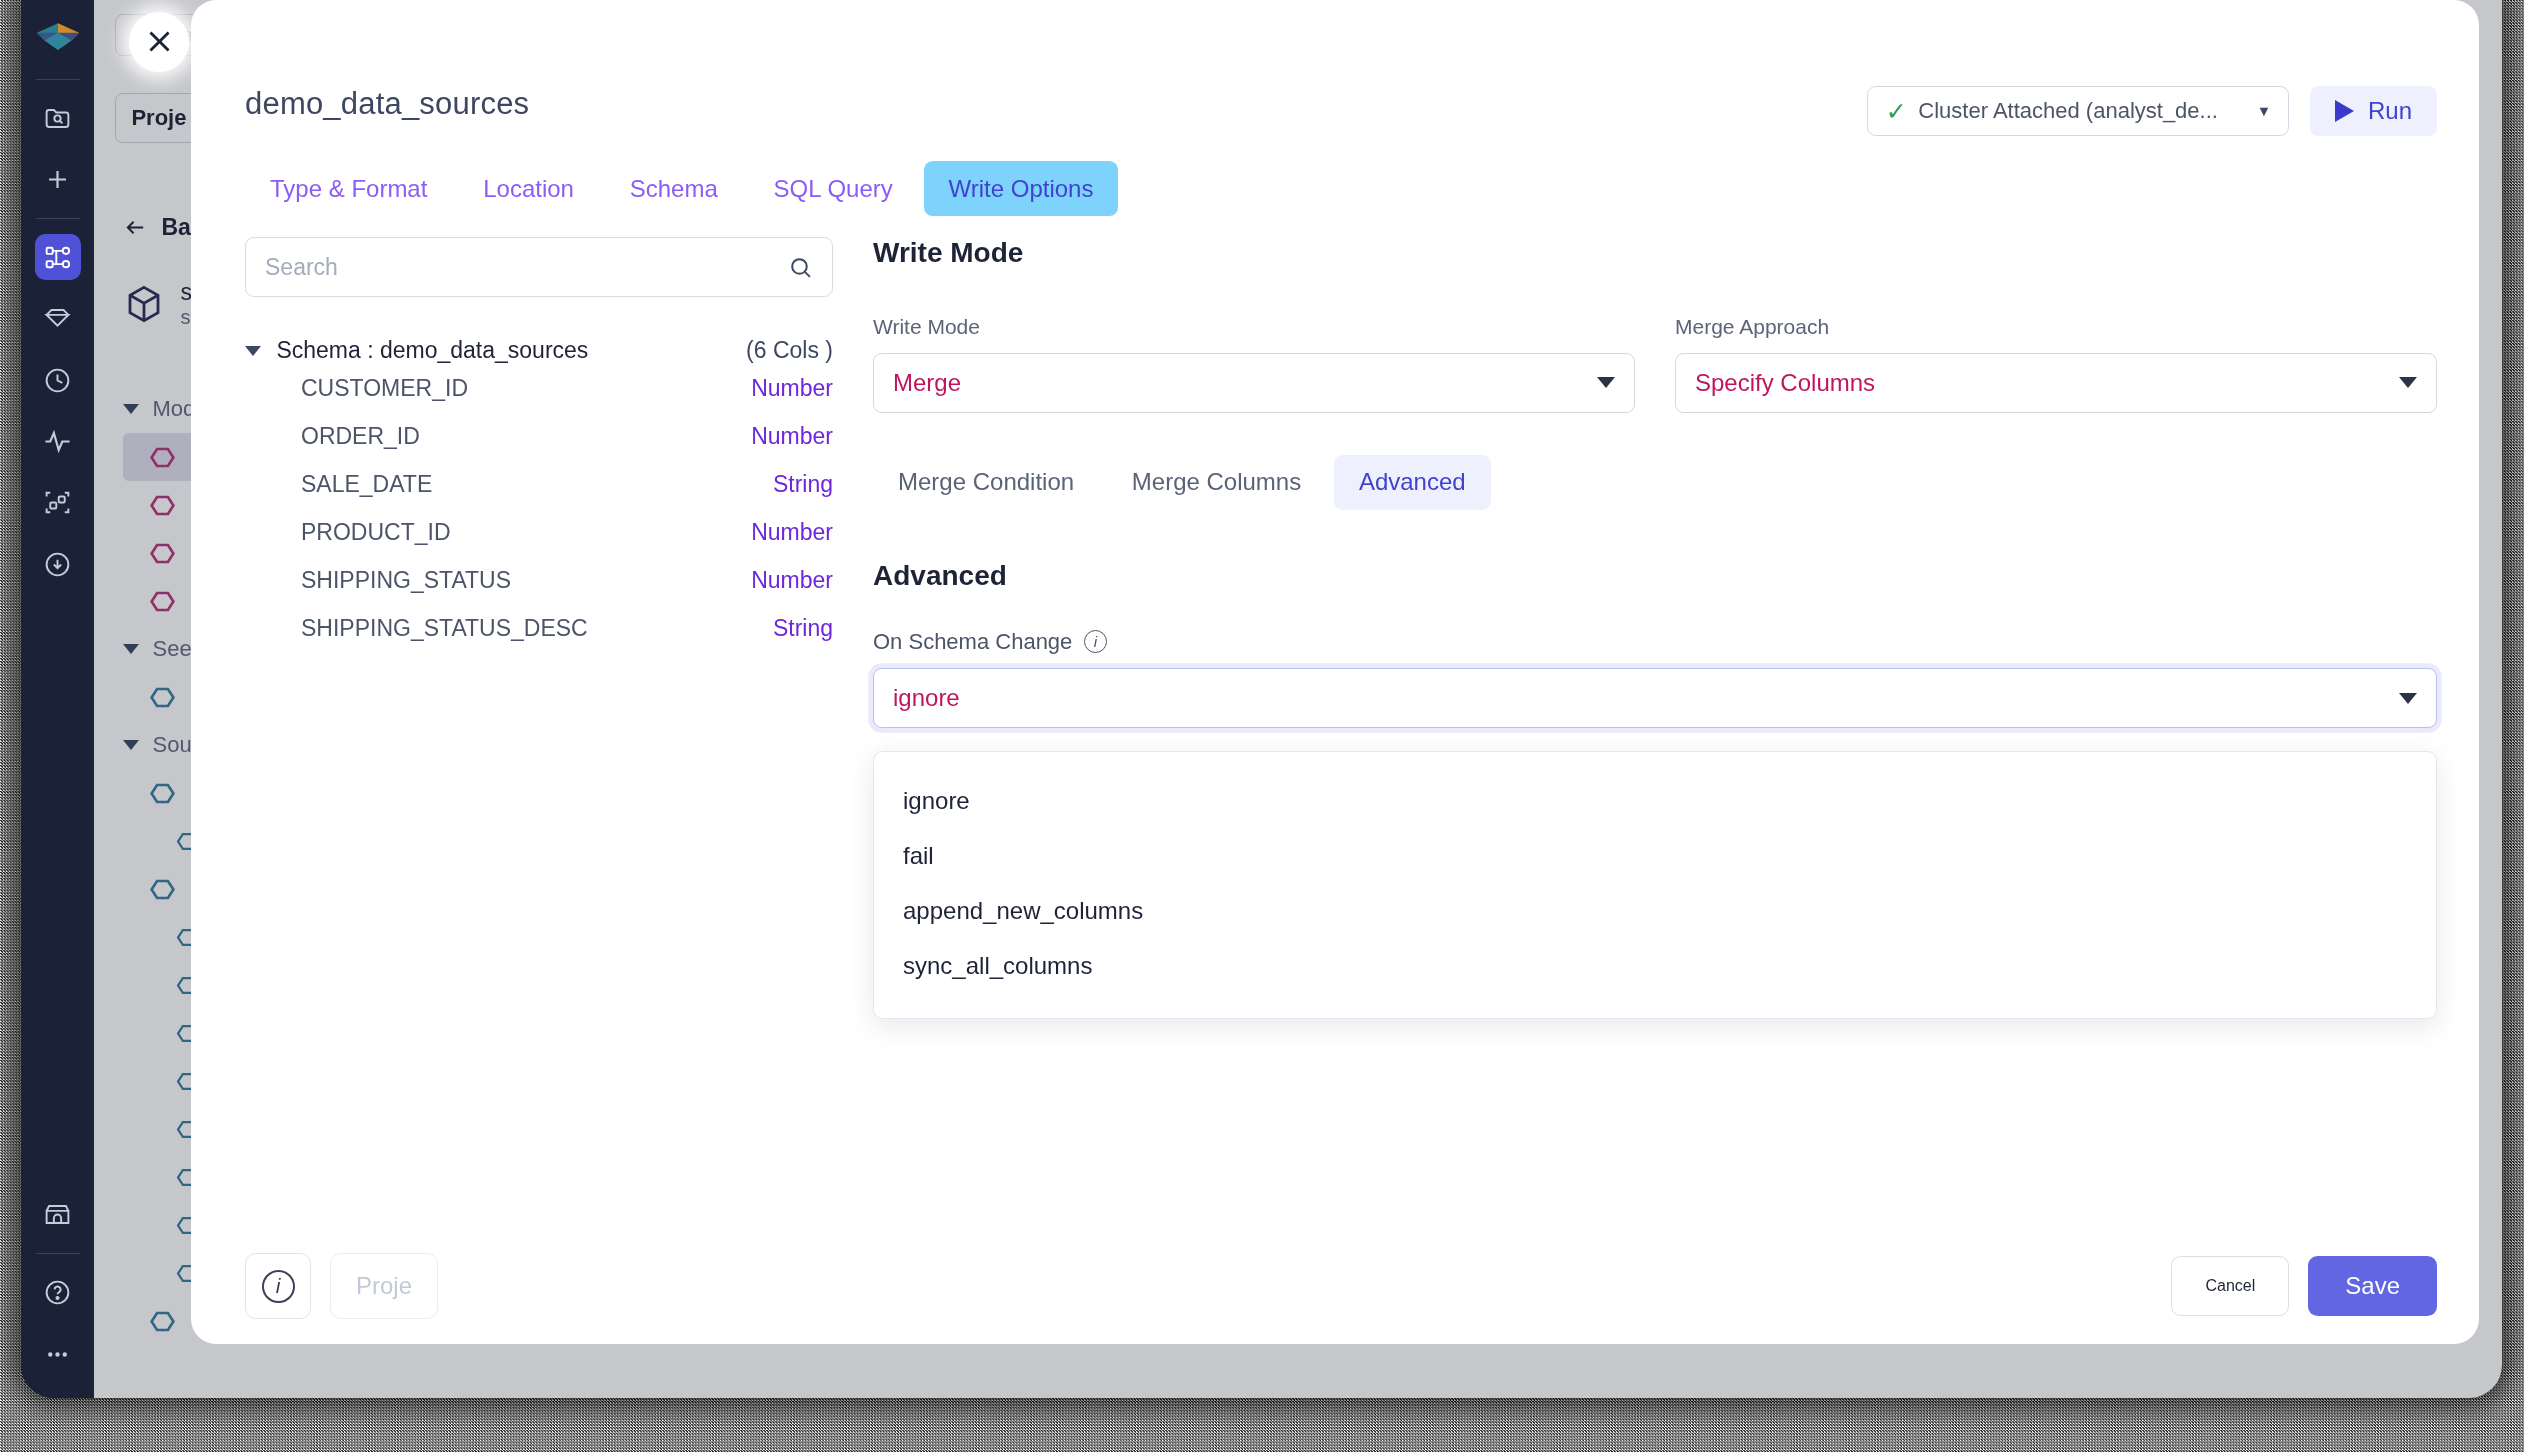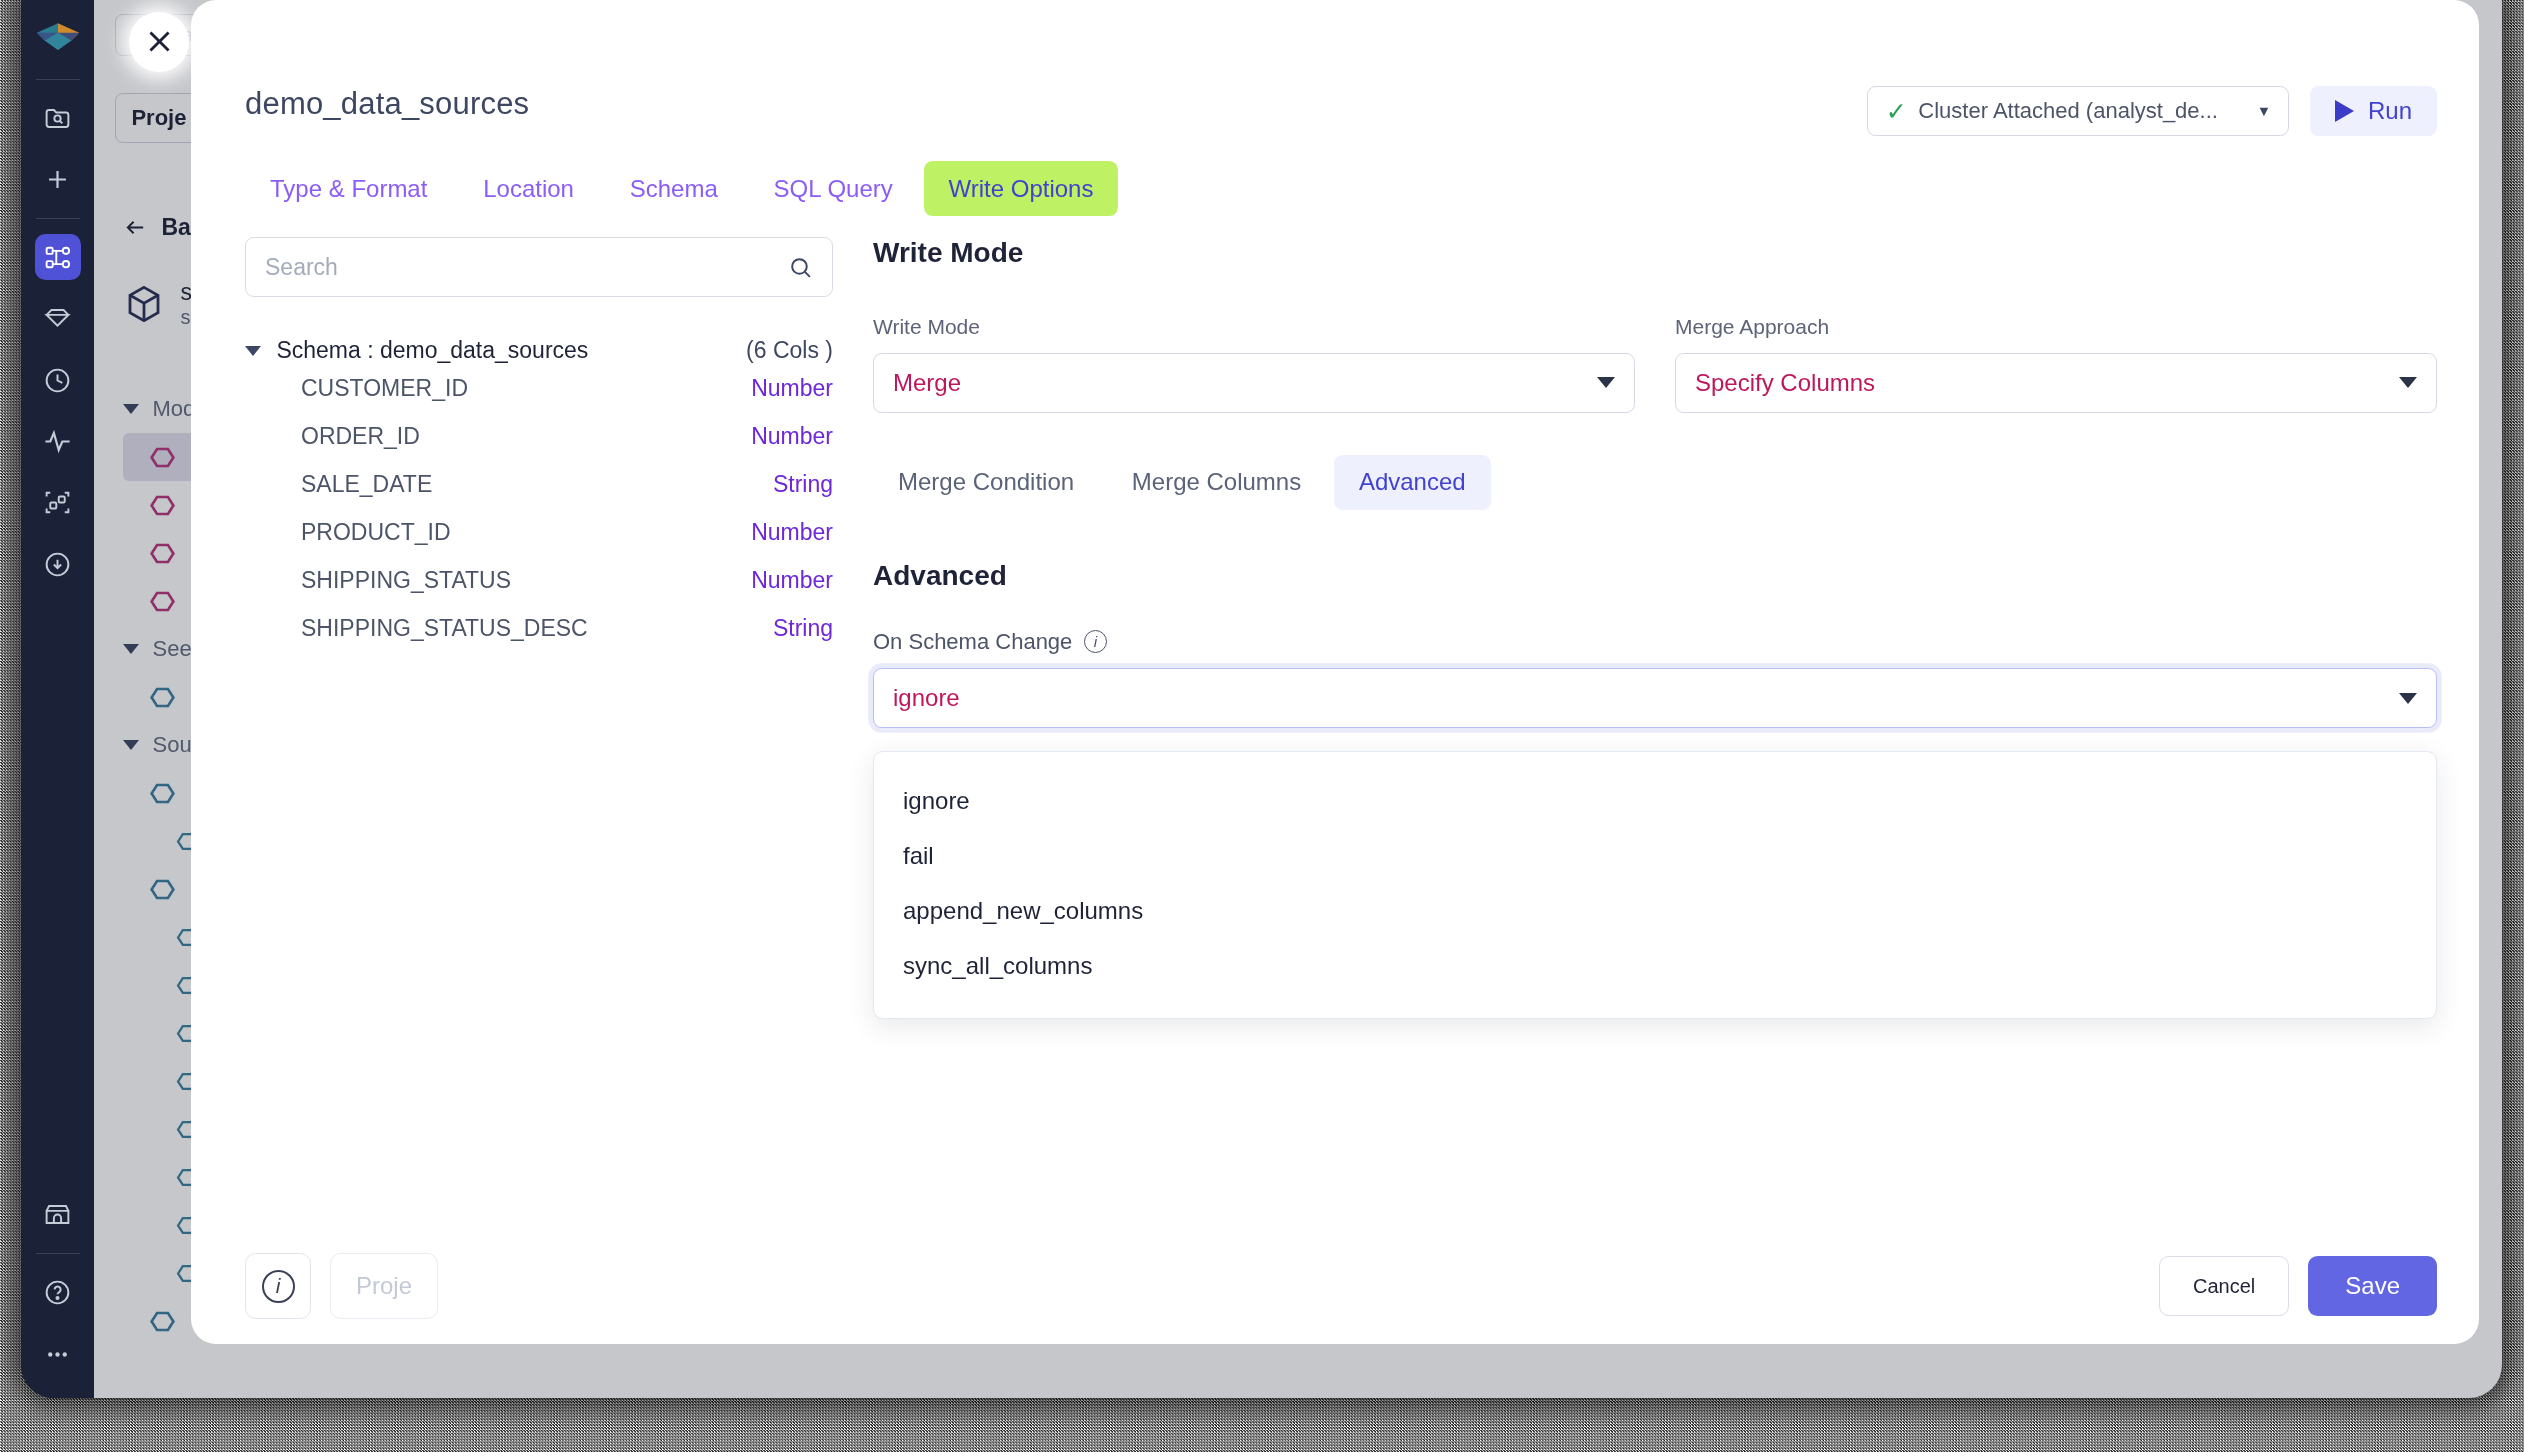--- a/index.html
+++ b/index.html
@@ -125,21 +125,21 @@
     color: #4242cf; font-size: 24px;
   }
   .tri { width:0;height:0;border-top:11.6px solid transparent;border-bottom:11.6px solid transparent;border-left:19px solid #3b3bc9; }
 
   
   .tabs { display: flex; align-items: center; gap: 5.8px; padding: 25px 42px 0 54px; }
   .tab {
     padding: 13.5px 25px; border-radius: 8.7px;
     font-size: 24px; color: #8b5cf6;
   }
-  .tab.active { background: #bef264; color: #4242cf; }
+  .tab.active { background: #7dd3fc; color: #4242cf; }
 
   
   .modal-body { flex: 1 1 auto; display: flex; min-height: 0; padding: 21px 42px 0 54px; gap: 40px; }
 
   .schema-pane { width: 588px; flex: 0 0 588px; }
   .search-box {
     width: 100%; height: 60px; border: 1px solid #d7dbe4; border-radius: 8.7px;
     display: flex; align-items: center; padding: 0 19px;
     font-size: 23px; color: #a4abba; background:#fff;
   }
@@ -203,21 +203,21 @@
   .info-big { width: 33px; height: 33px; border-radius: 50%; border: 2.4px solid #3b4257;
               display:flex; align-items:center; justify-content:center; font-size: 21px; color:#3b4257; font-style: italic; }
   .data-btn {
     height: 66px; border: 1px solid #e8ebf1; border-radius: 10.6px; background:#fff;
     display: flex; align-items: center; padding: 0 25px;
     font-size: 24px; color: #c3c9d6;
   }
   .foot-spacer { flex: 1 1 auto; }
   .cancel-btn {
     height: 60px; border: 1px solid #d9dde5; border-radius: 9.6px; background:#fff;
-    display:flex; align-items:center; padding: 0 33px; font-size: 20px; color: #1e2338;
+    display:flex; align-items:center; padding: 0 33px; font-size: 16px; color: #1e2338;
   }
   .save-btn {
     height: 60px; border-radius: 9.6px; background: #6366e3;
     display:flex; align-items:center; padding: 0 37px; font-size: 24px; color: #fff;
   }
   svg { display: block; }
 </style>
 </head>
 <body>
 

